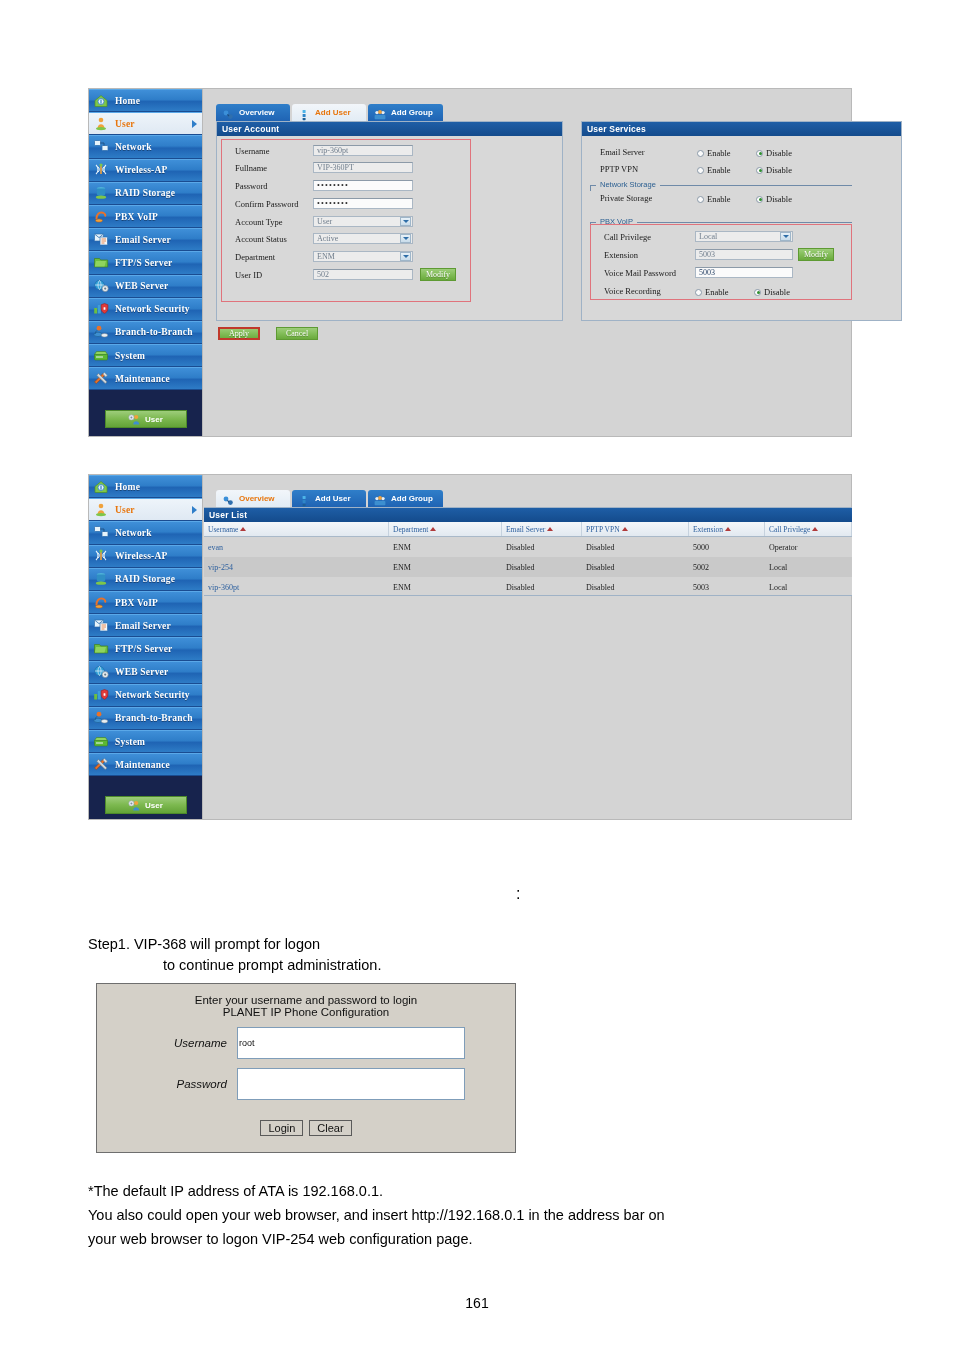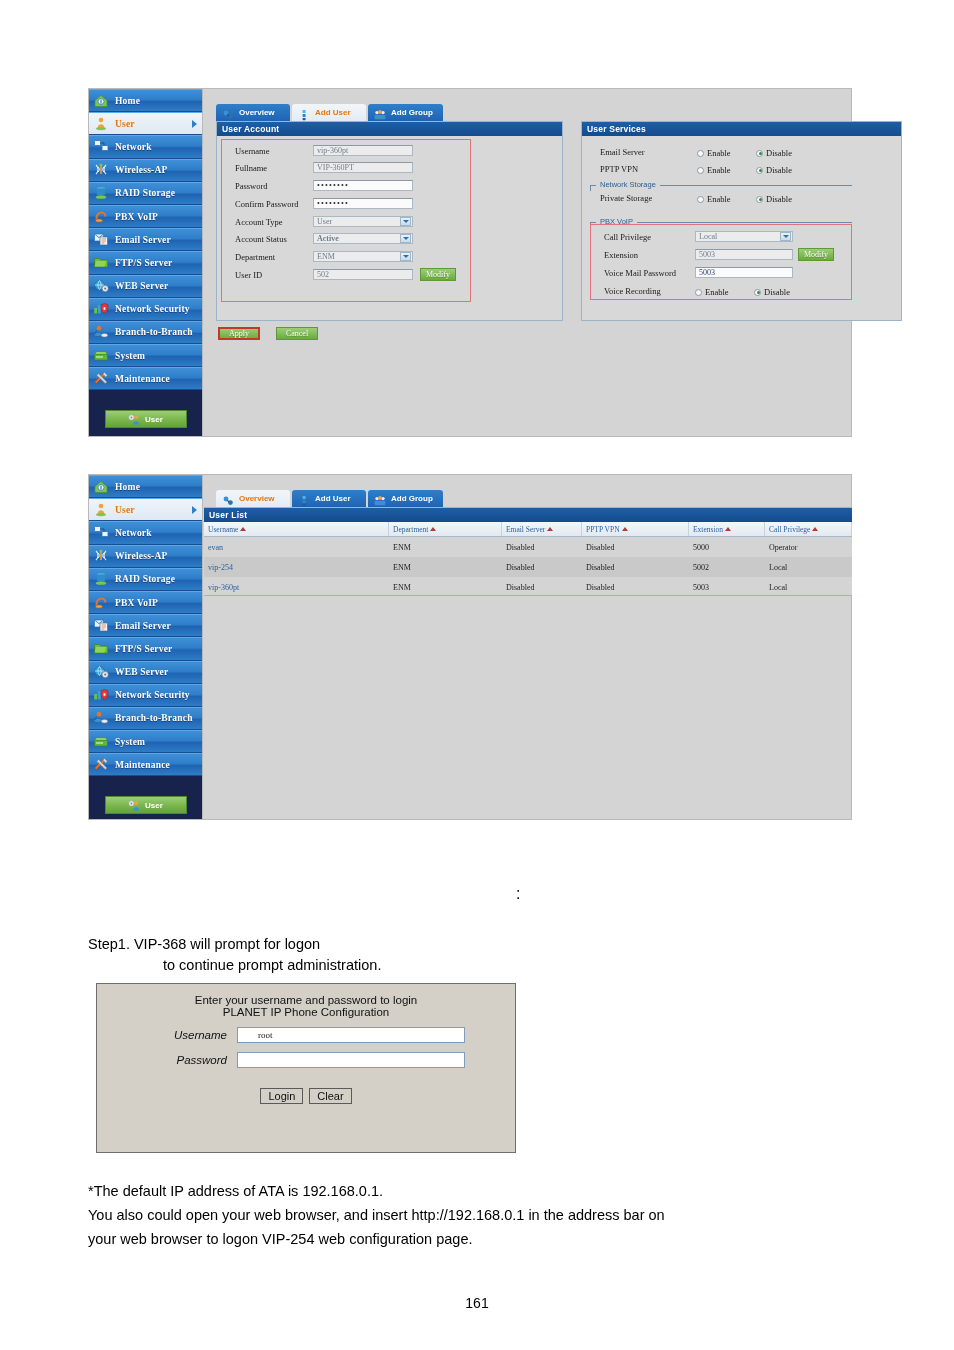--- a/index.html
+++ b/index.html
@@ -222,24 +222,24 @@
     font-family:"Liberation Sans", sans-serif;
   }
   .login-line { text-align:center; font-size: 11.5px; color:#111; font-family:"Liberation Sans", sans-serif; }
   .login-row { display:flex; align-items:center; margin-top: 9px; }
   .login-lbl {
     width: 140px; text-align:right; padding-right: 10px;
     font-style: italic; font-size: 11.5px; color:#111;
     font-family:"Liberation Sans", sans-serif;
   }
   .login-inp {
-    width: 228px; height: 16px; background:#ffffff;
+    width: 228px; height: 32px; background:#ffffff;
     border:1px solid #7f9db9; font-size: 9px; color:#111;
-    display:flex; align-items:center; padding-left:20px;
-    font-family:Liberation Serif, serif; cursor:text;
+    display:flex; align-items:center; padding-left:1px;
+    font-family:Liberation Sans, sans-serif; cursor:text;
   }
   .login-btns { display:flex; justify-content:center; gap:6px; margin-top: 20px; }
   .win-btn {
     background:#d4d0c8; border:1px solid #5a5a5a;
     padding: 1px 7px; font-size: 11px; color:#111;
     font-family:"Liberation Sans", sans-serif; cursor:pointer;
   }
 
   
   .doc-text {
@@ -457,21 +457,21 @@
         <div class="fselect" style="position:absolute; left:96px; top:80px; width:100px;">
           <span>User</span>
           <span class="caret">
               <i></i>
             </span>
         </div>
 
         <div class="frow" style="left:18px; top:98px;">
           <span class="flabel">Account Status</span>
         </div>
-        <div class="fselect" style="position:absolute; left:96px; top:97px; width:100px;font-weight:bold;">
+        <div class="fselect" style="position:absolute; left:96px; top:97px; width:100px;">
           <span>Active</span>
           <span class="caret">
               <i></i>
             </span>
         </div>
 
         <div class="frow" style="left:18px; top:116px;">
           <span class="flabel">Department</span>
         </div>
         <div class="fselect" style="position:absolute; left:96px; top:115px; width:100px;">

